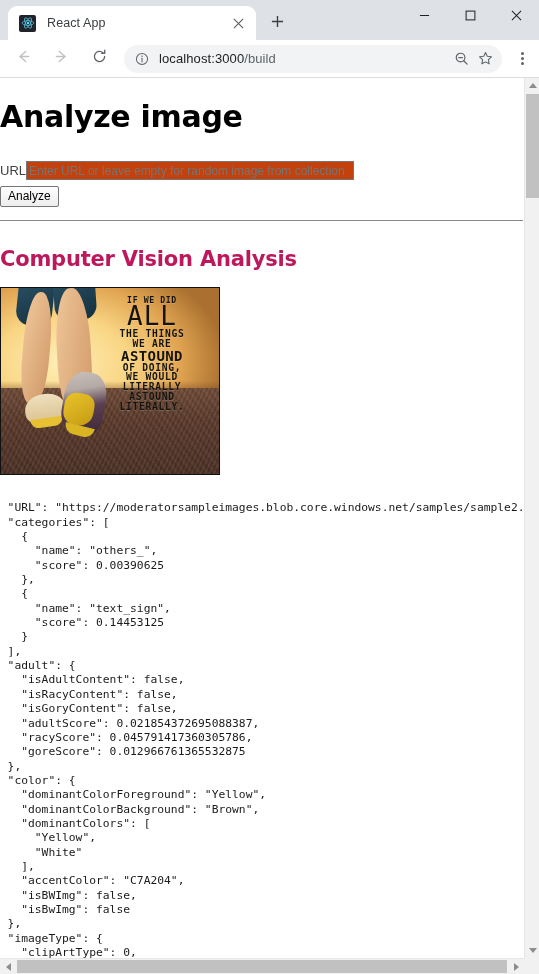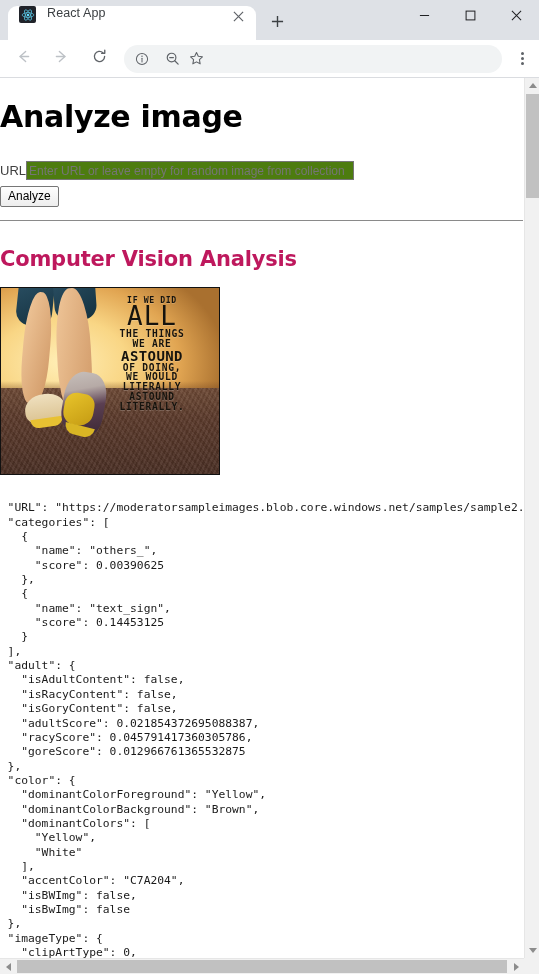--- a/index.html
+++ b/index.html
@@ -25,21 +25,21 @@
     display: flex;
     align-items: flex-end;
     position: relative;
     flex: 0 0 40px;
   }
   .tab {
     margin-left: 8px;
     width: 248px; height: 34px;
     background: #ffffff;
     border-radius: 9px 9px 0 0;
-    display: flex; 
+    display: flex; align-items: center;
     padding: 0 8px 0 11px;
     position: relative;
     z-index: 2;
   }
   .favicon {
     width: 17px; height: 17px;
     border-radius: 2px;
     background: #20232a;
     flex: 0 0 17px;
     display: flex; align-items: center; justify-content: center;
@@ -167,21 +167,21 @@
 
   .form-row {
     margin: 27px 0 0 8px;
     display: flex; align-items: center;
     font-size: 13px;
   }
   .form-label { color: #404040; font-size: 13px; margin-right: 0; }
   .url-input {
     width: 328px; height: 19px;
     border: 1px solid #767676;
-    background: #4d7c0f;
+    background: #c2410c;
     font-family: "Liberation Sans", sans-serif;
     font-size: 12px;
     padding: 1px 2px;
     color: #000;
     outline: none;
   }
   .url-input::placeholder { color: #757575; opacity: 1; }
 
   .analyze-btn {
     margin: 6px 0 0 8px;
@@ -427,20 +427,21 @@
     </div>
 
     <div class="omnibox">
       <span class="omni-info">
         <svg width="14" height="14" viewBox="0 0 16 16">
           <circle cx="8" cy="8" r="6.4" fill="none" stroke="#5f6368" stroke-width="1.15"></circle>
           <circle cx="8" cy="4.9" r=".82" fill="#5f6368"></circle>
           <path d="M8 7.1v4.3" stroke="#5f6368" stroke-width="1.15" stroke-linecap="round"></path>
         </svg>
       </span>
+      <span class="omni-url"><span>localhost:3000</span><span class="path">/build</span></span>
       <span class="omni-icon">
         <svg width="15" height="15" viewBox="0 0 16 16">
           <circle cx="7" cy="7" r="4.6" fill="none" stroke="#5f6368" stroke-width="1.25"></circle>
           <path d="M5 7h4" stroke="#5f6368" stroke-width="1.25" stroke-linecap="round"></path>
           <path d="M10.4 10.4L14 14" stroke="#5f6368" stroke-width="1.35" stroke-linecap="round"></path>
         </svg>
       </span>
       <span class="omni-icon">
         <svg width="15" height="15" viewBox="0 0 16 16">
           <path d="M8 1.6l1.9 4 4.4.6-3.2 3.1.8 4.4L8 11.6l-3.9 2.1.8-4.4L1.7 6.2l4.4-.6z" fill="none" stroke="#5f6368" stroke-width="1.15" stroke-linejoin="round"></path>

